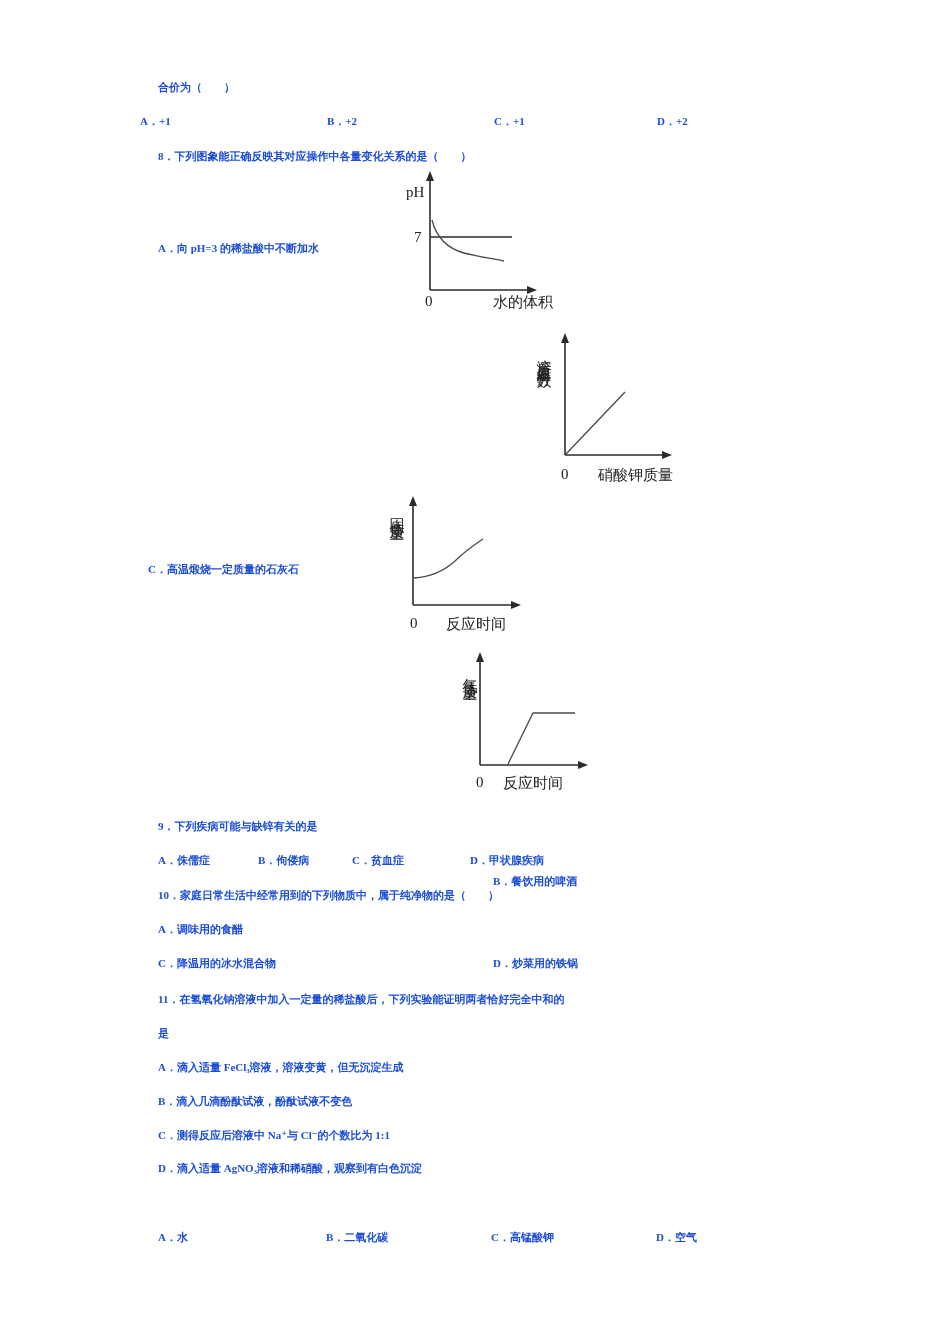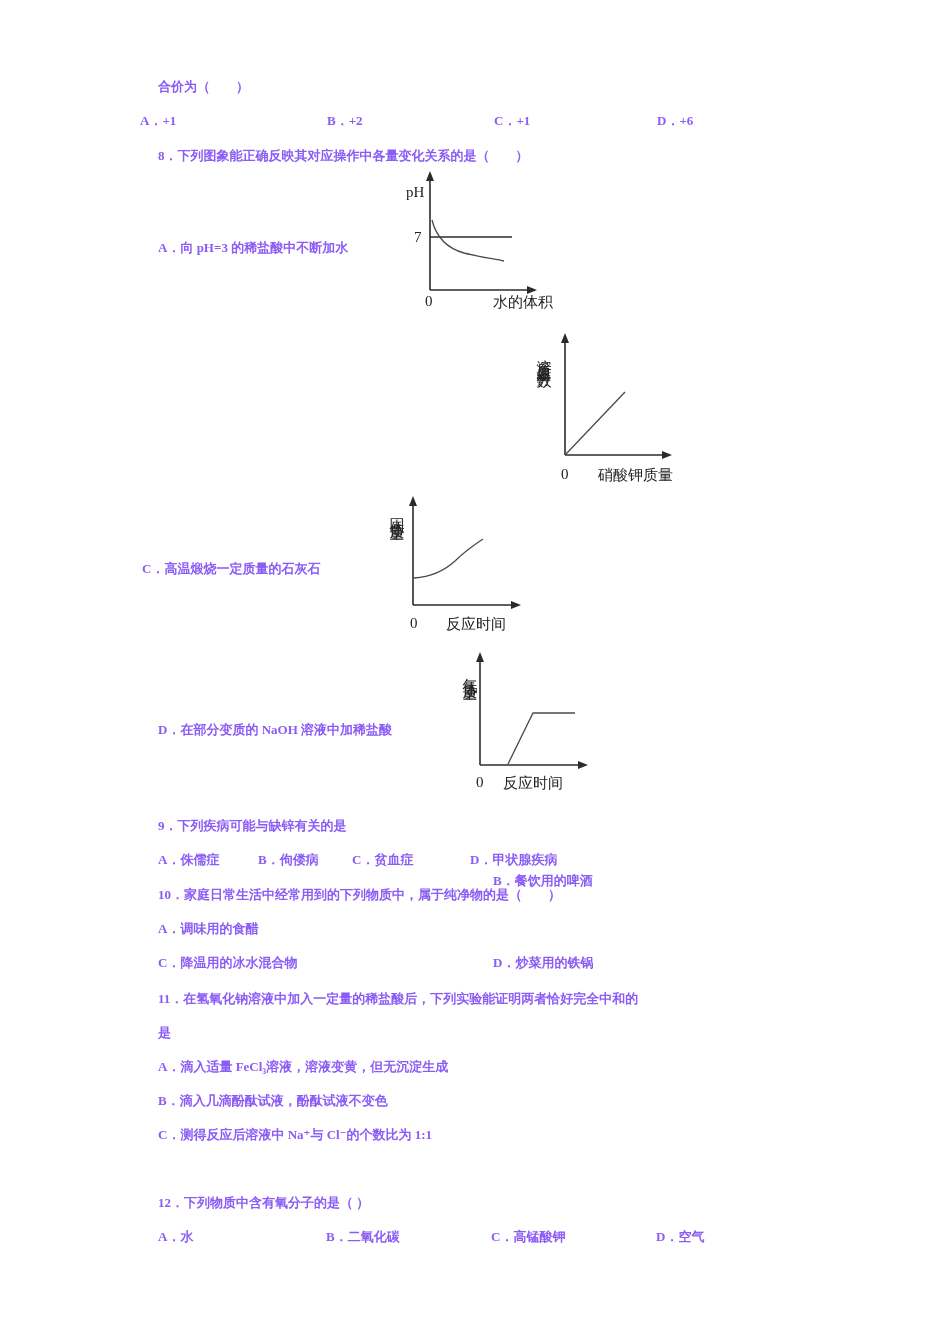--- a/index.html
+++ b/index.html
@@ -1,37 +1,37 @@
 <!DOCTYPE html>
 <html><head>
 <meta charset="utf-8">
 <style>
   html,body{margin:0;padding:0;background:#ffffff;}
   .page{position:relative;width:950px;height:1344px;background:#ffffff;overflow:hidden;
         font-family:"Liberation Serif","DejaVu Serif",serif;color:#1a1a1a;}
-  .t{position:absolute;font-size:13px;font-weight:600;white-space:nowrap;line-height:22px;color:#8b5cf6;}
+  .t{position:absolute;font-size:11px;font-weight:600;white-space:nowrap;line-height:22px;color:#1d4ed8;}
   .vlabel{position:absolute;writing-mode:vertical-rl;text-orientation:upright;
           font-size:15px;font-weight:500;letter-spacing:3px;color:#222;white-space:nowrap;}
   svg.graph{position:absolute;overflow:visible;}
   svg.graph text{font-family:"Liberation Serif","DejaVu Serif",serif;font-size:15px;font-weight:500;fill:#222;}
   svg.graph .axis{stroke:#2b2b2b;stroke-width:1.6;fill:none;}
   svg.graph .curve{stroke:#4a4a4a;stroke-width:1.3;fill:none;}
   svg.graph .ref{stroke:#2b2b2b;stroke-width:1.6;fill:none;}
   svg.graph .ah{fill:#2b2b2b;stroke:none;}
 </style>
 </head>
 <body>
 
 <div class="page">
 
   <div class="t" style="left:158px;top:76px">合价为（　　）</div>
   <div class="t" style="left:140px;top:110px">A．+1</div>
   <div class="t" style="left:327px;top:110px">B．+2</div>
   <div class="t" style="left:494px;top:110px">C．+1</div>
-  <div class="t" style="left:657px;top:110px">D．+6</div>
+  <div class="t" style="left:657px;top:110px">D．+2</div>
 
   <div class="t" style="left:158px;top:145px">8．下列图象能正确反映其对应操作中各量变化关系的是（　　）</div>
 
   <div class="t" style="left:158px;top:237px">A．向 pH=3 的稀盐酸中不断加水</div>
   <svg class="graph" style="left:400px;top:170px" width="160" height="148" viewBox="0 0 160 148">
     <line class="axis" x1="30" y1="8" x2="30" y2="120"></line>
     <polygon class="ah" points="30,1 26,11 34,11"></polygon>
     <line class="axis" x1="30" y1="120" x2="130" y2="120"></line>
     <polygon class="ah" points="137,120 127,116 127,124"></polygon>
     <line class="ref" x1="30" y1="67" x2="112" y2="67"></line>
@@ -46,33 +46,32 @@
   <svg class="graph" style="left:530px;top:330px" width="165" height="158" viewBox="0 0 165 158">
     <line class="axis" x1="35" y1="10" x2="35" y2="125"></line>
     <polygon class="ah" points="35,3 31,13 39,13"></polygon>
     <line class="axis" x1="35" y1="125" x2="135" y2="125"></line>
     <polygon class="ah" points="142,125 132,121 132,129"></polygon>
     <line class="curve" x1="36" y1="124" x2="95" y2="62"></line>
     <text x="31" y="149">0</text>
     <text x="68" y="150">硝酸钾质量</text>
   </svg>
 
-  <div class="t" style="left:142px;top:558px">C．高温煅烧一定质量的石灰石</div>
+  <div class="t" style="left:148px;top:558px">C．高温煅烧一定质量的石灰石</div>
   <div class="vlabel" style="left:387px;top:506px">固体质量</div>
   <svg class="graph" style="left:385px;top:495px" width="150" height="148" viewBox="0 0 150 148">
     <line class="axis" x1="28" y1="7" x2="28" y2="110"></line>
     <polygon class="ah" points="28,1 24,11 32,11"></polygon>
     <line class="axis" x1="28" y1="110" x2="129" y2="110"></line>
     <polygon class="ah" points="136,110 126,106 126,114"></polygon>
     <path class="curve" d="M 29 83 C 44 82 58 77 70 66 C 79 57 89 50 98 44"></path>
     <text x="25" y="133">0</text>
     <text x="61" y="134">反应时间</text>
   </svg>
 
-  <div class="t" style="left:158px;top:719px">D．在部分变质的 NaOH 溶液中加稀盐酸</div>
   <div class="vlabel" style="left:460px;top:666px">气体质量</div>
   <svg class="graph" style="left:450px;top:650px" width="150" height="152" viewBox="0 0 150 152">
     <line class="axis" x1="30" y1="8" x2="30" y2="115"></line>
     <polygon class="ah" points="30,2 26,12 34,12"></polygon>
     <line class="axis" x1="30" y1="115" x2="131" y2="115"></line>
     <polygon class="ah" points="138,115 128,111 128,119"></polygon>
     <polyline class="curve" points="58,114 83,63 125,63"></polyline>
     <text x="26" y="137">0</text>
     <text x="53" y="138">反应时间</text>
   </svg>
@@ -87,20 +86,20 @@
   <div class="t" style="left:158px;top:918px">A．调味用的食醋</div>
   <div class="t" style="left:493px;top:870px">B．餐饮用的啤酒</div>
   <div class="t" style="left:158px;top:952px">C．降温用的冰水混合物</div>
   <div class="t" style="left:493px;top:952px">D．炒菜用的铁锅</div>
 
   <div class="t" style="left:158px;top:988px">11．在氢氧化钠溶液中加入一定量的稀盐酸后，下列实验能证明两者恰好完全中和的</div>
   <div class="t" style="left:158px;top:1022px">是</div>
   <div class="t" style="left:158px;top:1056px">A．滴入适量 FeCl₃溶液，溶液变黄，但无沉淀生成</div>
   <div class="t" style="left:158px;top:1090px">B．滴入几滴酚酞试液，酚酞试液不变色</div>
   <div class="t" style="left:158px;top:1124px">C．测得反应后溶液中 Na⁺与 Cl⁻的个数比为 1:1</div>
+  <div class="t" style="left:158px;top:1157px">D．滴入适量 AgNO₃溶液和稀硝酸，观察到有白色沉淀</div>
 
-  <div class="t" style="left:158px;top:1192px">12．下列物质中含有氧分子的是（ ）</div>
   <div class="t" style="left:158px;top:1226px">A．水</div>
   <div class="t" style="left:326px;top:1226px">B．二氧化碳</div>
   <div class="t" style="left:491px;top:1226px">C．高锰酸钾</div>
   <div class="t" style="left:656px;top:1226px">D．空气</div>
 
 </div>
 
 </body></html>

